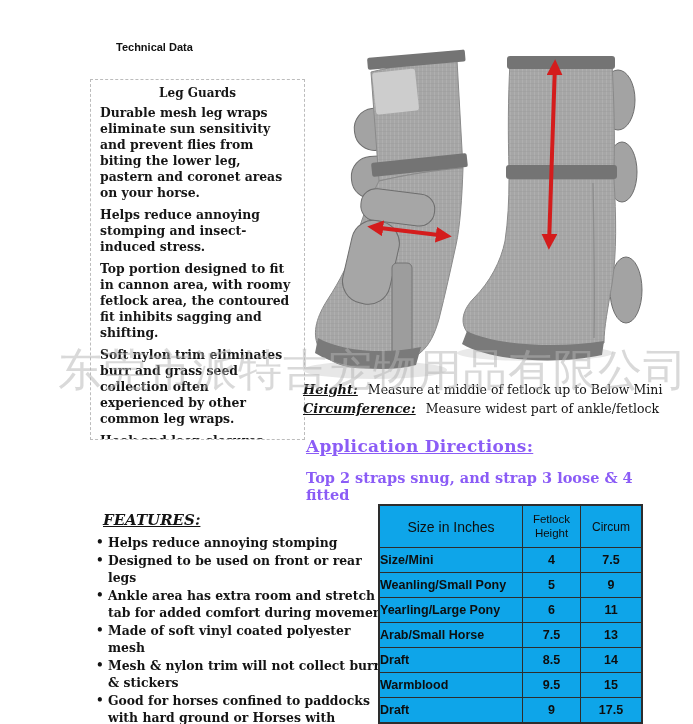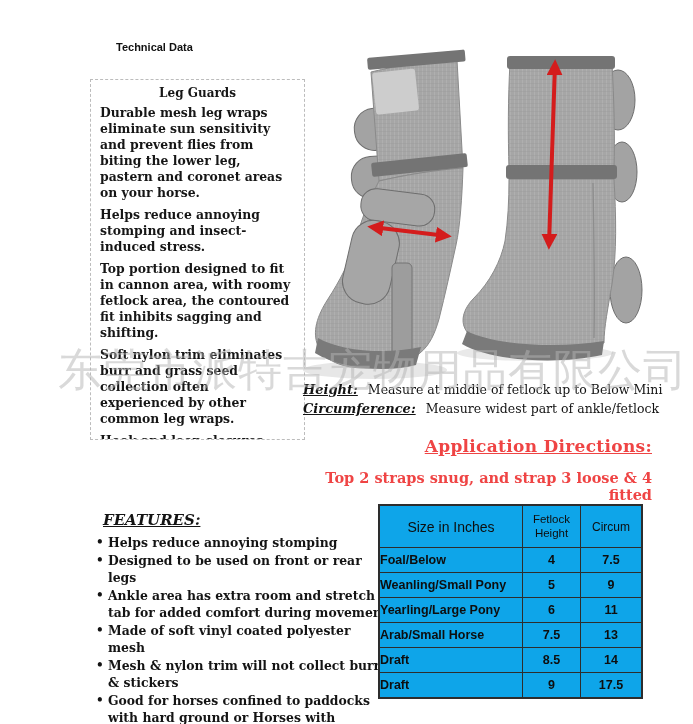--- a/index.html
+++ b/index.html
@@ -19,22 +19,22 @@
   .product-art{position:absolute;left:295px;top:48px;width:398px;height:345px;z-index:1;}
 
   .watermark{position:absolute;left:58px;top:341px;z-index:20;pointer-events:none;white-space:nowrap;
     font-family:"DejaVu Sans",sans-serif;font-size:44px;color:#b5b5b5;opacity:.5;letter-spacing:1px;}
 
   .measure{position:absolute;left:303px;top:382px;width:388px;z-index:2;
     font-family:"DejaVu Serif","Liberation Serif",serif;}
   .mline{font-size:12.5px;margin-bottom:4px;color:#131313;}
   .mlabel{font-weight:bold;font-style:italic;text-decoration:underline;font-size:13px;margin-right:6px;}
 
-  .appdir{position:absolute;left:318px;top:436px;width:334px;text-align:right;
-    font-family:"DejaVu Serif","Liberation Serif",serif;color:#ef4444;}
+  .appdir{position:absolute;left:306px;top:436px;width:334px;text-align:left;
+    font-family:"DejaVu Serif","Liberation Serif",serif;color:#8b5cf6;}
   .appdir-heading{font-size:17px;font-weight:bold;text-decoration:underline;letter-spacing:.3px;margin:0;}
   .appdir-text{font-size:14.5px;font-weight:bold;margin:13px 0 0 0;}
 
   .features{position:absolute;left:95px;top:511px;width:296px;
     font-family:"DejaVu Serif","Liberation Serif",serif;font-weight:bold;color:#141414;}
   .features-heading{font-size:15px;font-weight:bold;font-style:italic;text-decoration:underline;
     margin:0 0 5px 8px;}
   .features ul{margin:0;padding:0;list-style:none;font-size:12.4px;line-height:17.5px;}
   .features li{position:relative;padding-left:13px;}
   .features li .bullet{position:absolute;left:1px;top:0;font-size:12px;}
@@ -147,21 +147,21 @@
   <table class="size-table">
     <thead>
       <tr>
         <th class="th-size">Size in Inches</th>
         <th class="th-small">Fetlock Height</th>
         <th class="th-circ">Circum</th>
       </tr>
     </thead>
     <tbody>
       <tr>
-        <td class="td-label">Foal/Below</td>
+        <td class="td-label">Size/Mini</td>
         <td class="td-num">4</td>
         <td class="td-num">7.5</td>
       </tr>
       <tr>
         <td class="td-label">Weanling/Small Pony</td>
         <td class="td-num">5</td>
         <td class="td-num">9</td>
       </tr>
       <tr>
         <td class="td-label">Yearling/Large Pony</td>
@@ -172,20 +172,25 @@
         <td class="td-label">Arab/Small Horse</td>
         <td class="td-num">7.5</td>
         <td class="td-num">13</td>
       </tr>
       <tr>
         <td class="td-label">Draft</td>
         <td class="td-num">8.5</td>
         <td class="td-num">14</td>
       </tr>
       <tr>
+        <td class="td-label">Warmblood</td>
+        <td class="td-num">9.5</td>
+        <td class="td-num">15</td>
+      </tr>
+      <tr>
         <td class="td-label">Draft</td>
         <td class="td-num">9</td>
         <td class="td-num">17.5</td>
       </tr>
     </tbody>
   </table>
 
 </div>
 
 </body></html>

